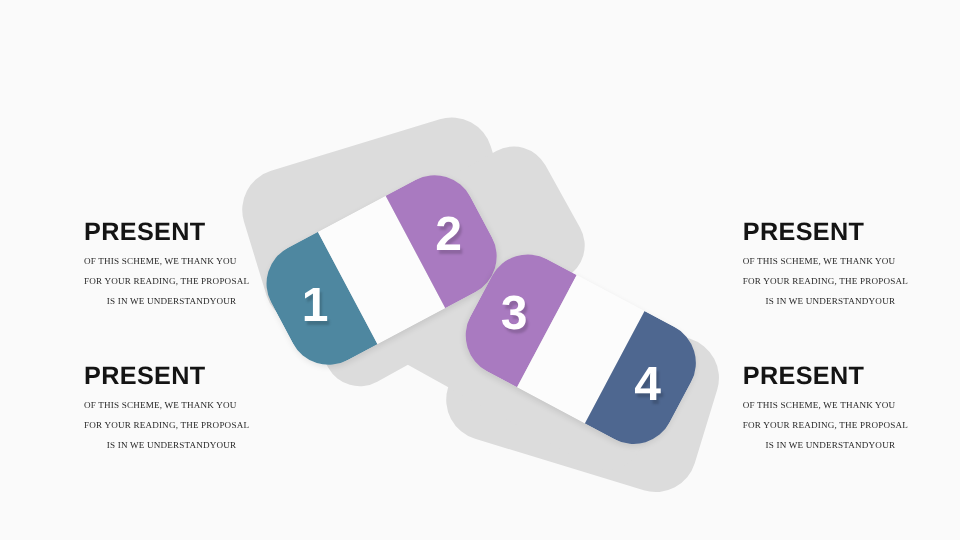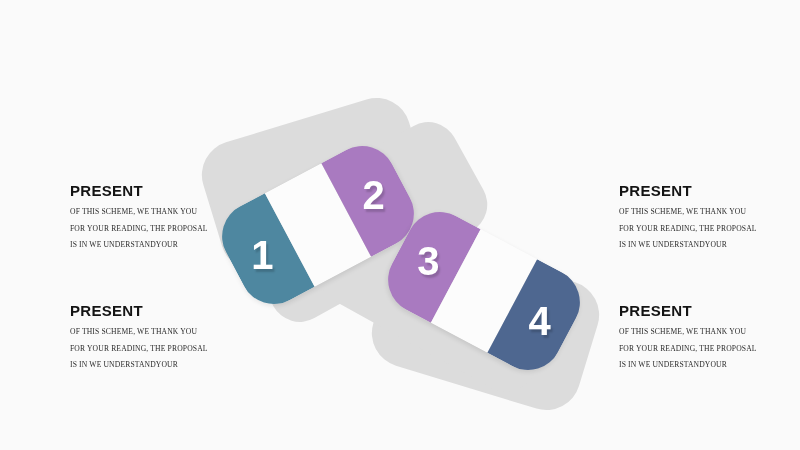--- a/index.html
+++ b/index.html
@@ -22,38 +22,38 @@
     height: 450px;
     background: #fafafa;
   }
 
   
   .text-block {
     position: absolute;
     width: 210px;
   }
   .text-block .heading {
-    font-size: 15px;
+    font-size: 21px;
     font-weight: bold;
     color: #141414;
     letter-spacing: 0.3px;
     line-height: 1;
     margin: 0 0 10px 0;
     white-space: nowrap;
   }
   .text-block .body-line {
     font-size: 7.6px;
     color: #2b2b2b;
     letter-spacing: 0.15px;
     line-height: 1;
     margin: 0 0 9px 0;
     white-space: nowrap;
     font-family: Liberation Serif, serif;
   }
-  .text-block .body-line:last-child { margin-bottom: 0; }
+  .text-block .body-line:last-child { margin-bottom: 0; margin-left: 19px; }
 
   .tb-1 { left: 70px;  top: 183px; }
   .tb-2 { left: 619px; top: 183px; }
   .tb-3 { left: 70px;  top: 303px; }
   .tb-4 { left: 619px; top: 303px; }
 
   
   #ribbon {
     position: absolute;
     left: 200px;

